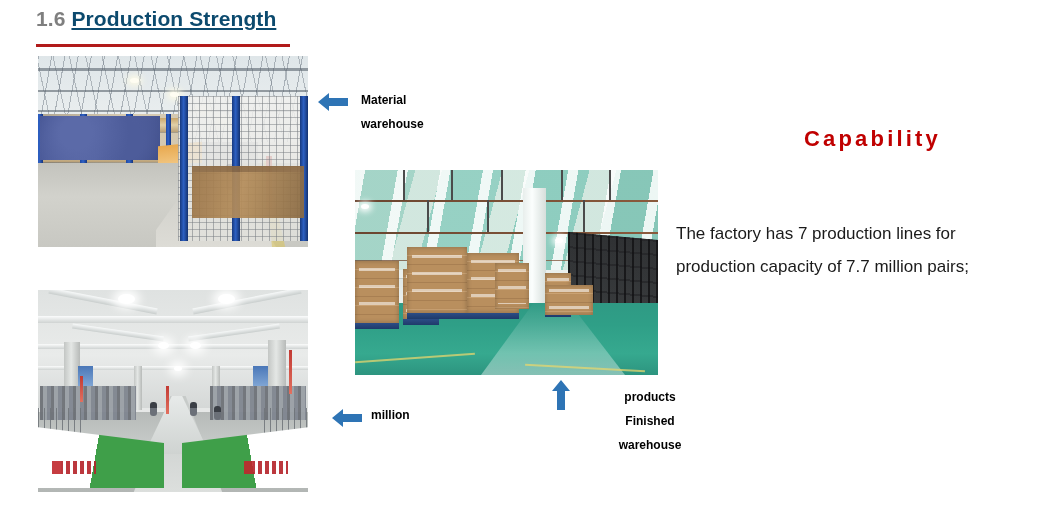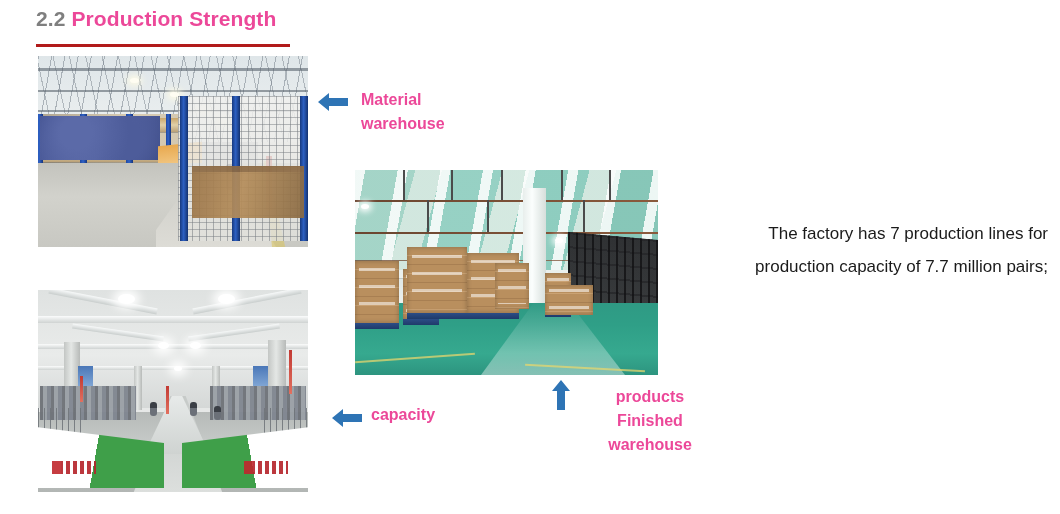--- a/index.html
+++ b/index.html
@@ -20,21 +20,21 @@
   #slide-title {
     position: absolute;
     left: 36px;
     top: 7px;
     font-size: 21px;
     font-weight: bold;
     letter-spacing: 0.1px;
     white-space: nowrap;
   }
   #slide-title .num { color: #7f7f7f; }
-  #slide-title .txt { color: #ec4899; }
+  #slide-title .txt { color: #0c4a6e; text-decoration: underline; }
 
   #title-rule {
     position: absolute;
     left: 36px;
     top: 44px;
     width: 254px;
     height: 3px;
     background: #b11a1a;
   }
 
@@ -323,22 +323,22 @@
   .arrow-left {
     position: absolute;
     width: 30px; height: 20px;
   }
   .arrow-left svg, .arrow-up svg { display: block; }
   .arrow-up { position: absolute; width: 20px; height: 30px; }
 
   
   .callout {
     position: absolute;
-    color: #ec4899;
-    font-size: 16px;
+    color: #000000;
+    font-size: 12px;
     font-weight: bold;
     line-height: 24px;
   }
   #label-material { left: 361px; top: 88px; width: 150px; }
   #label-stitching { left: 371px; top: 403px; width: 140px; }
   #label-finished {
     left: 585px; top: 385px; width: 130px; text-align: center;
   }
 
   
@@ -347,32 +347,31 @@
     left: 700px; top: 124px; width: 345px;
     text-align: center;
     color: #c00000;
     font-size: 22px;
     font-weight: bold;
     letter-spacing: 3.2px;
     line-height: 30px;
   }
   #capability-body {
     position: absolute;
-    left: 700px; top: 217px; width: 348px;
+    left: 676px; top: 217px; width: 348px;
     color: #1a1a1a;
     font-size: 17px;
     line-height: 33px;
-    text-align: right;
   }
 </style>
 </head>
 <body>
 
 <div id="slide-title">
-  <span class="num">2.2</span>
+  <span class="num">1.6</span>
   <span class="txt">Production Strength</span>
 </div>
 <div id="title-rule"></div>
 
 <div class="photo" id="photo-material">
   <div class="inner">
     <div class="ph-layer sky"></div>
     <div class="ph-layer roof"></div>
     <div class="ph-layer roofbeam" style="top:12px;"></div>
     <div class="ph-layer roofbeam" style="top:34px;height:2px;"></div>
@@ -524,21 +523,22 @@
     <div class="ph-layer logo" style="right:20px;bottom:18px;"></div>
   </div>
 </div>
 
 <div class="arrow-left" style="left:332px; top:408px;">
   <svg width="30" height="20" viewBox="0 0 30 20">
     <polygon points="0,10 11,1 11,6 30,6 30,14 11,14 11,19" fill="#2e74b5"></polygon>
   </svg>
 </div>
 <div class="callout" id="label-stitching">
-  <div>capacity</div>
+  <div>million</div>
 </div>
 
 <div id="capability-heading">
+  <div>Capability</div>
 </div>
 <div id="capability-body">
   <div>The factory has 7 production lines for</div>
   <div>production capacity of 7.7 million pairs;</div>
 </div>
 
 </body></html>

